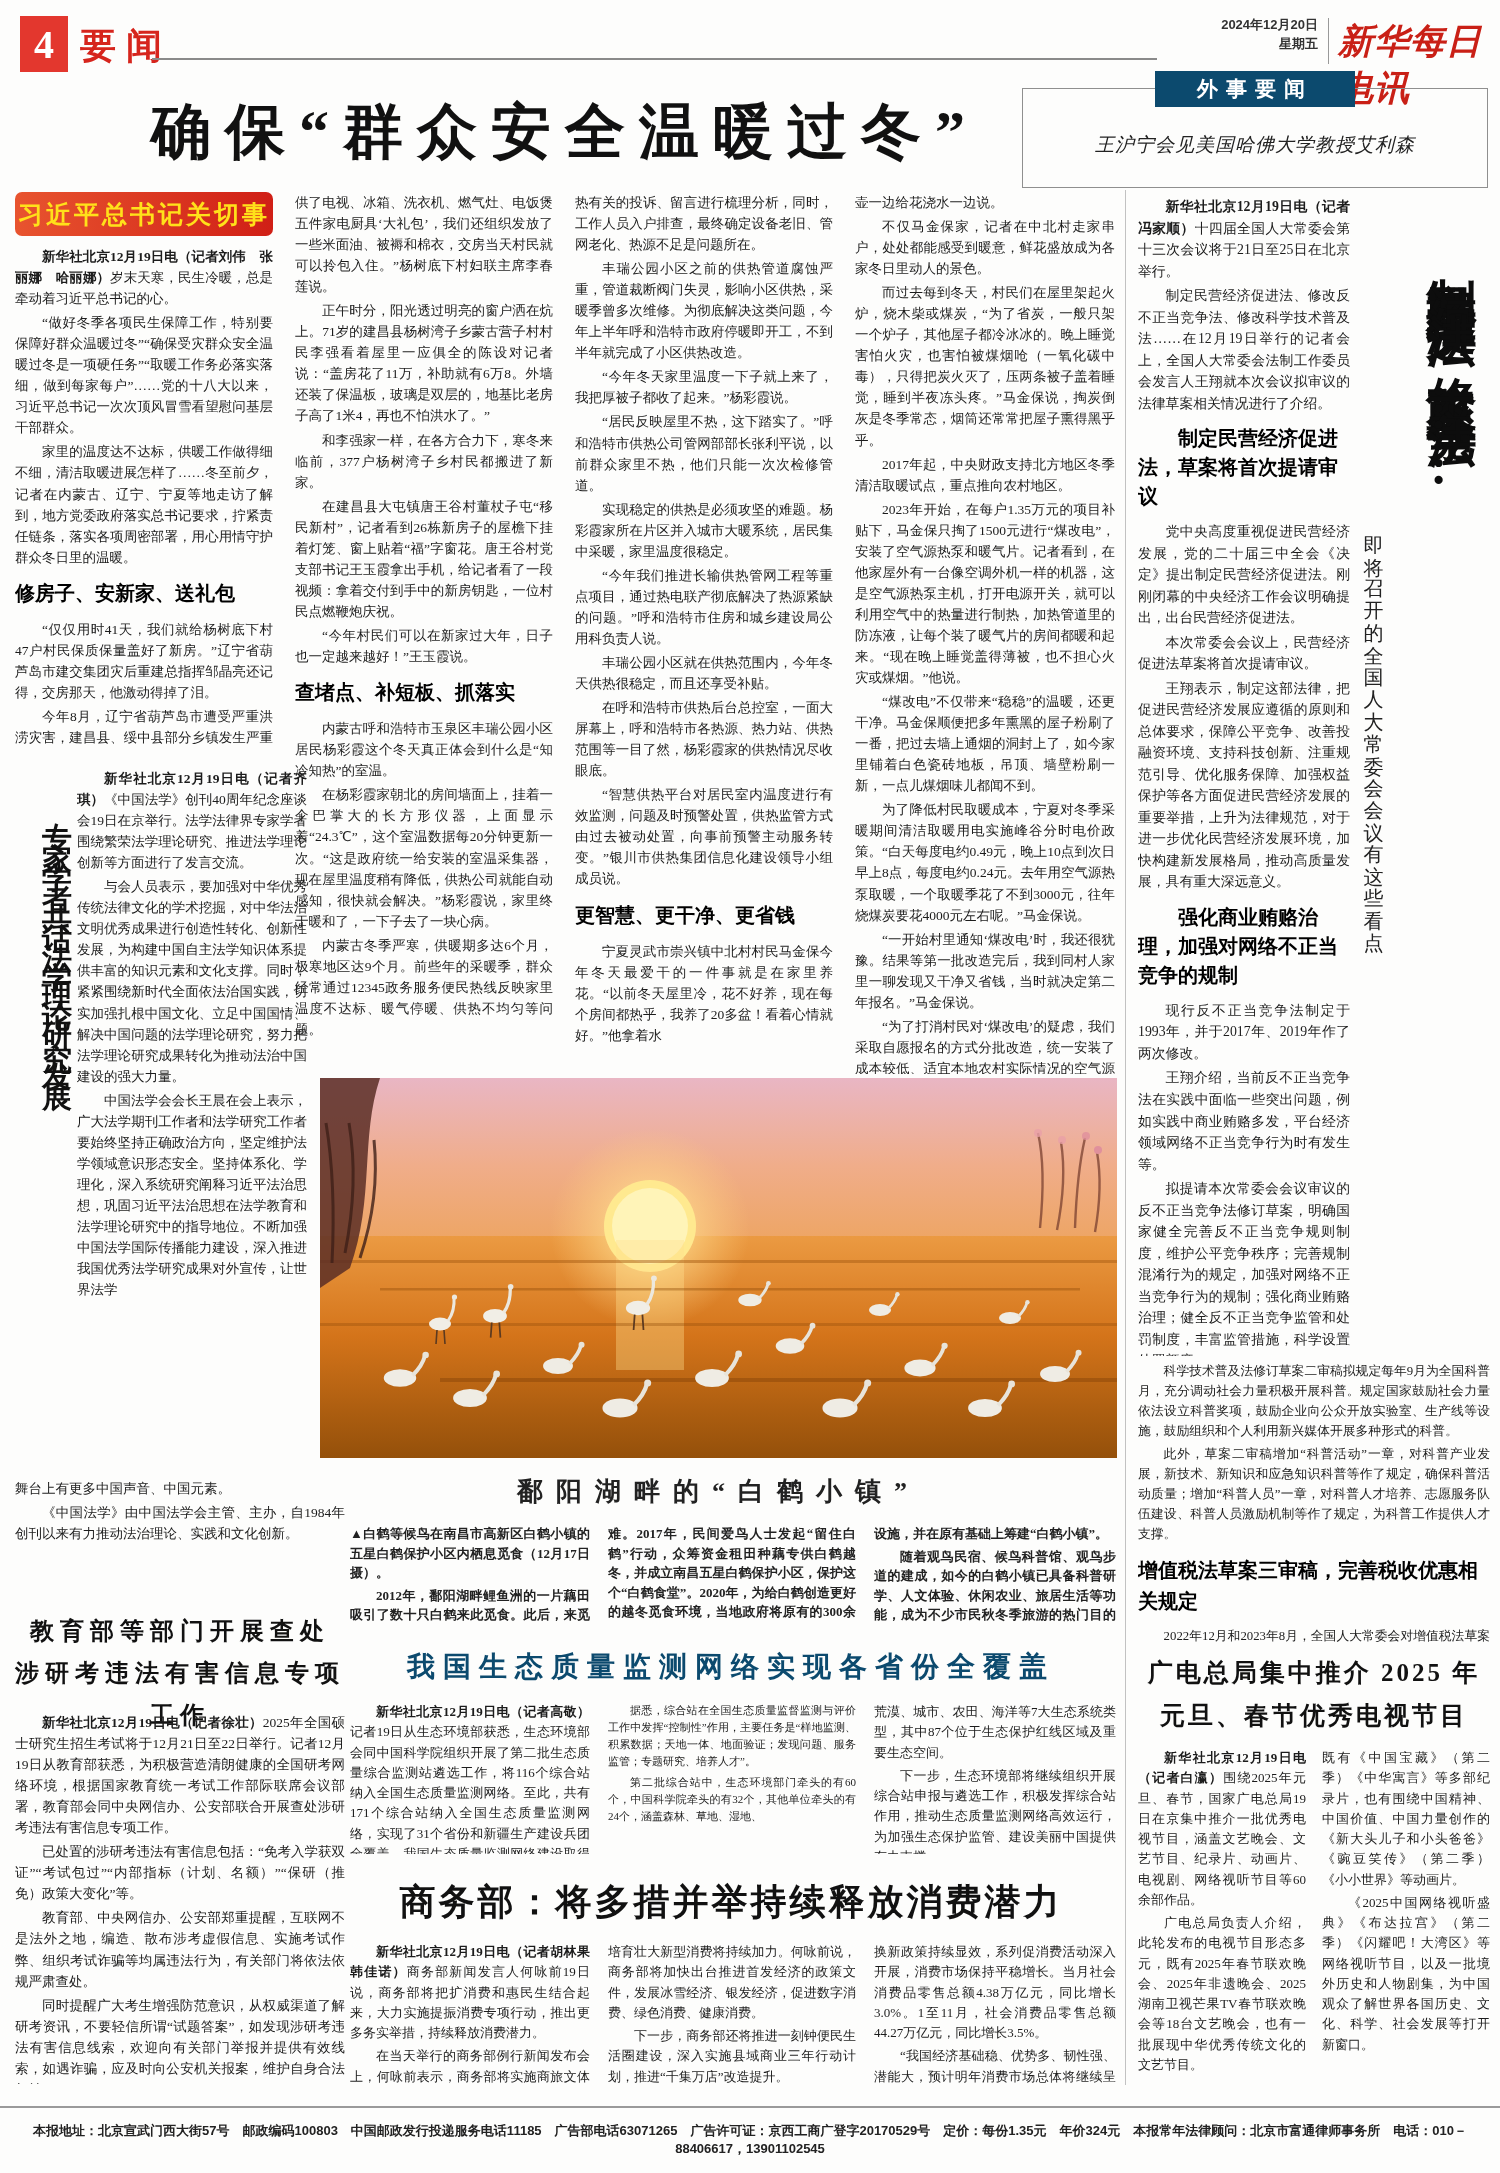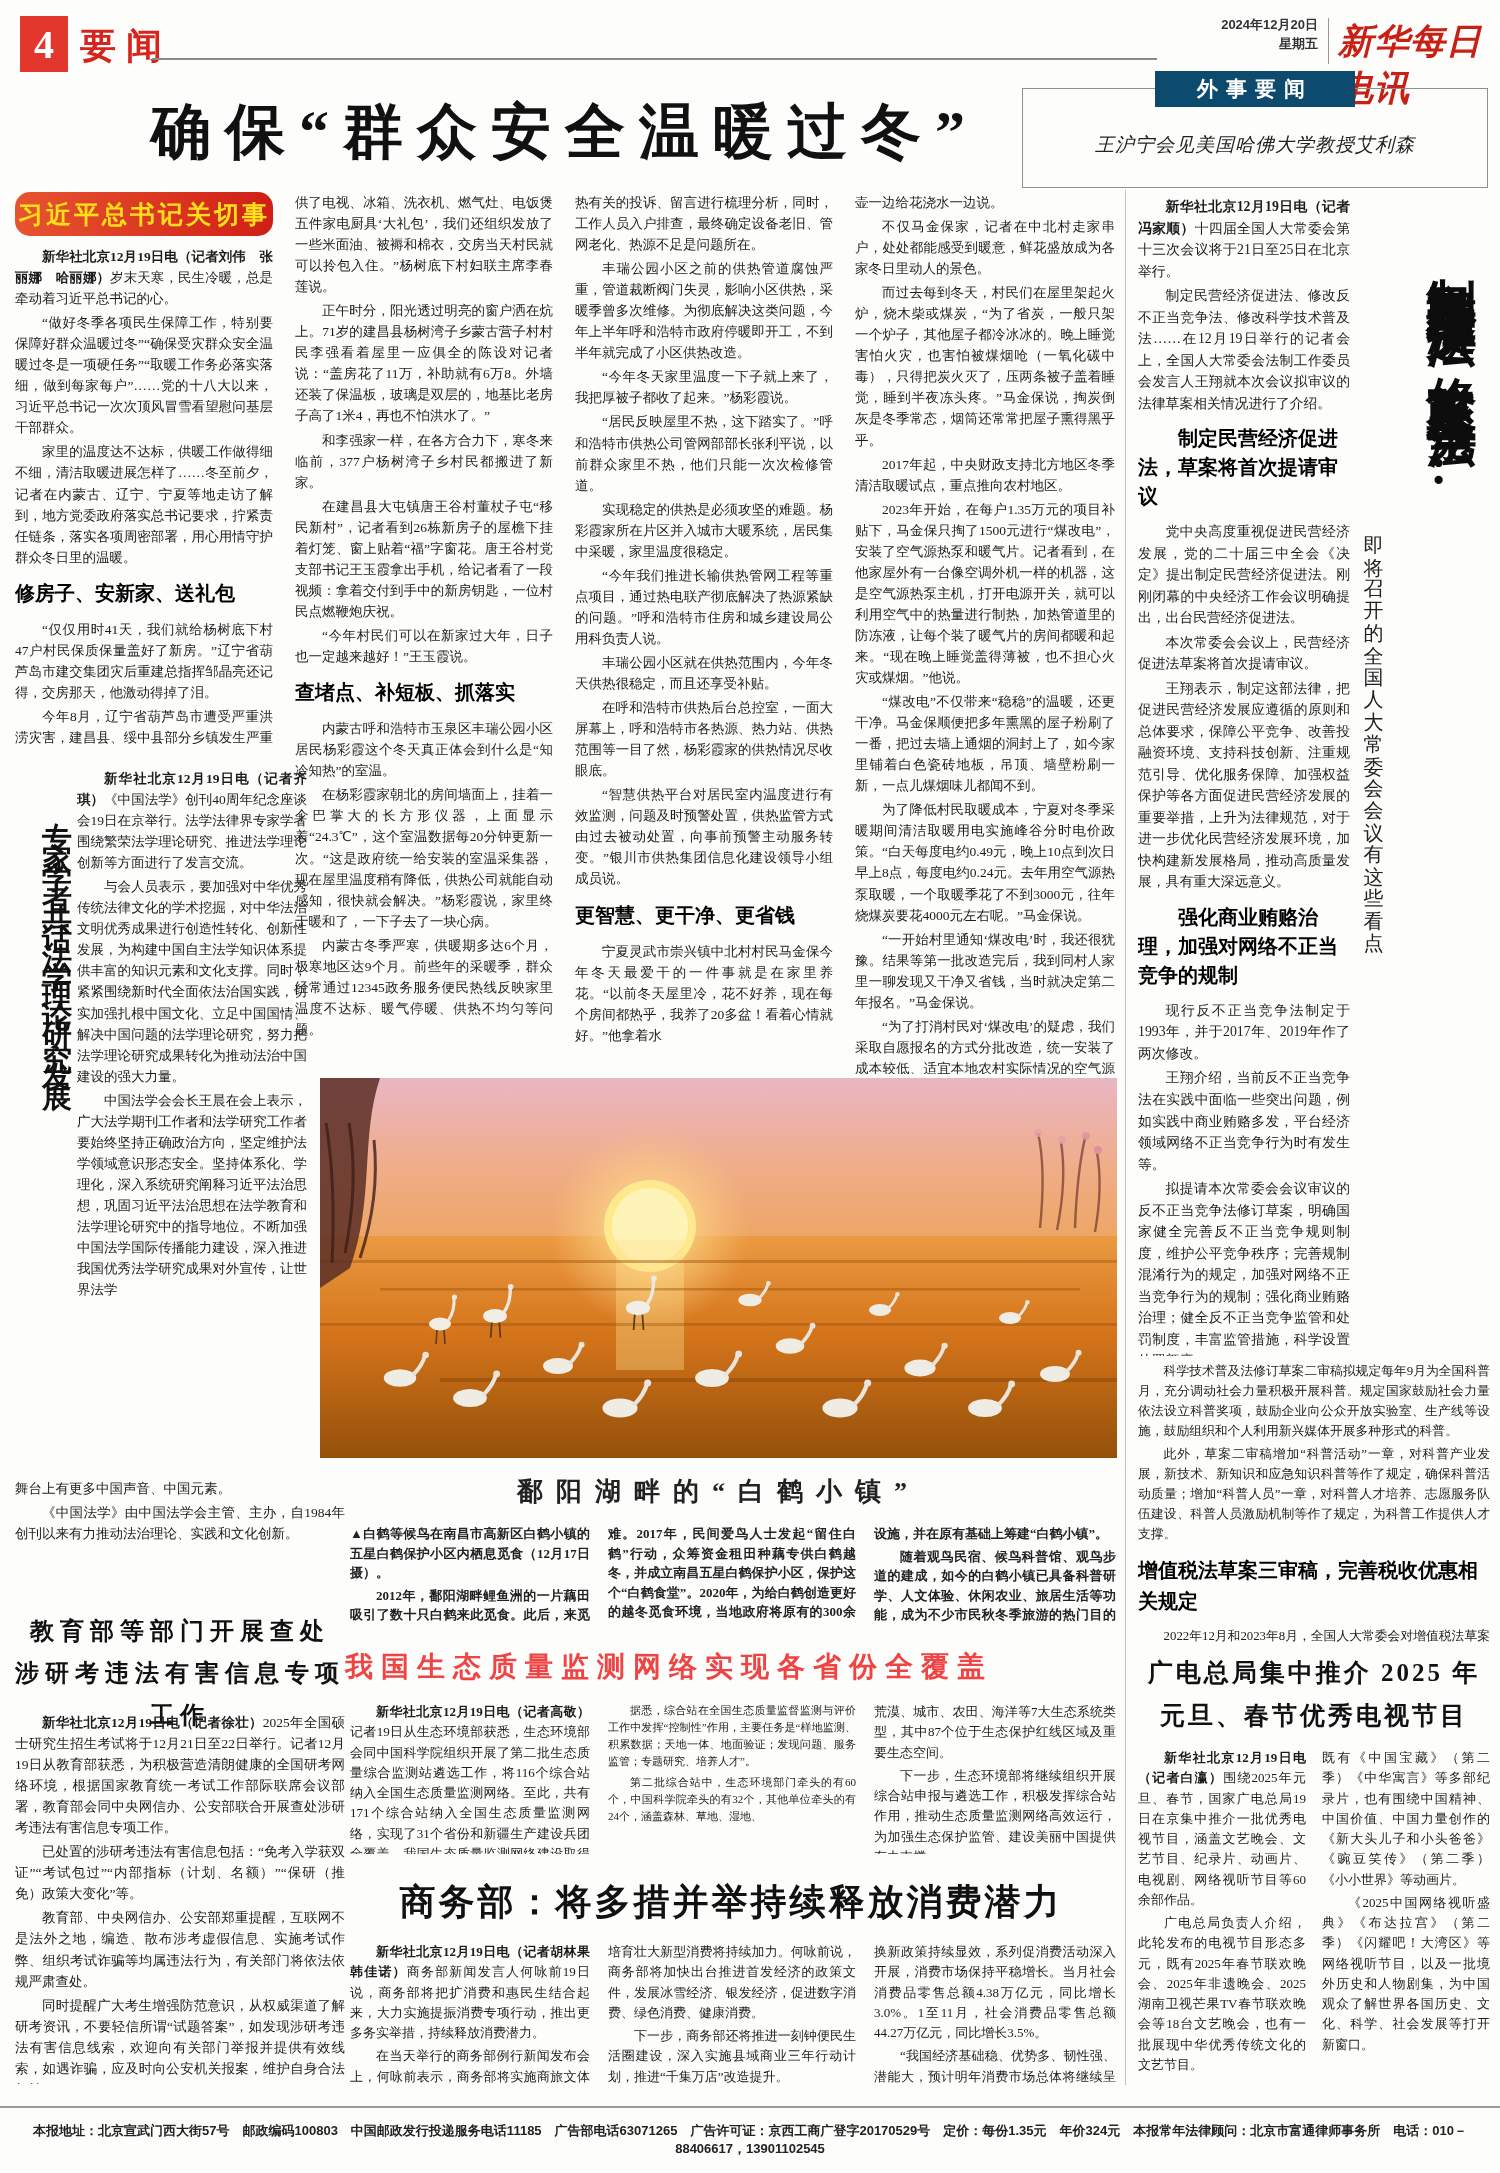--- a/index.html
+++ b/index.html
@@ -24,21 +24,21 @@
   
   #foreign-box{left:1022px;top:88px;width:464px;height:98px;border:1px solid #8f8f8f;}
   #foreign-tab{left:1155px;top:71px;width:200px;height:36px;background:#0c4a6e;color:#fff;
                font-family:"Liberation Sans",sans-serif;font-weight:bold;font-size:21px;
                letter-spacing:8px;display:flex;align-items:center;justify-content:center;}
   #foreign-item{left:1040px;top:132px;width:430px;text-align:center;font-style:italic;
                 font-size:19px;color:#222;letter-spacing:1px;}
   
   .kicker-banner{width:100%;height:44px;background:linear-gradient(90deg,#e8542f,#d01f16);
                  color:#ffe11a;font-weight:bold;font-size:25px;letter-spacing:3px;
-                 display:flex;align-items:center;justify-content:center;border-radius:15px;
+                 display:flex;align-items:center;justify-content:center;border-radius:7px;
                  margin-bottom:10px;font-family:"Liberation Sans",sans-serif;}
   
   .bodycol{font-size:13.5px;line-height:1.56;text-align:justify;overflow:hidden;}
   .bodycol p{margin:0 0 3px;text-indent:2em;}
   .bodycol p.cont{text-indent:0;}
   .bodycol h4.subhead{margin:10px 0;font-family:"Liberation Sans",sans-serif;font-size:20px;
                       text-align:left;font-weight:bold;color:#000;}
   .npc .subhead{text-align:left;text-indent:2em;font-size:18px;line-height:1.45;margin:9px 0;}
   .npc-wide .subhead{text-align:center;text-indent:0;font-size:19px;margin:8px 0;}
   
@@ -59,22 +59,22 @@
   
   #photo{left:320px;top:1078px;width:797px;height:380px;overflow:hidden;}
   #photo svg{display:block;width:100%;height:100%;}
   #photo-title{left:320px;top:1474px;width:797px;text-align:center;font-size:26px;letter-spacing:13px;
                color:#222;font-weight:600;}
   .cap{font-size:13px;line-height:1.5;font-weight:600;color:#222;}
   #cap1{left:350px;top:1524px;width:240px;height:100px;}
   #cap2{left:608px;top:1524px;width:248px;height:100px;}
   #cap3{left:874px;top:1524px;width:242px;height:100px;}
   
-  #eco-headline{left:345px;top:1648px;width:772px;text-align:left;font-size:28px;font-weight:bold;
-                letter-spacing:8px;color:#ef4444;}
+  #eco-headline{left:345px;top:1648px;width:772px;text-align:center;font-size:28px;font-weight:bold;
+                letter-spacing:8px;color:#0c4a6e;}
   #eco1{left:350px;top:1702px;width:240px;height:152px;font-size:13px;}
   #eco2{left:608px;top:1702px;width:248px;height:152px;font-size:11px;}
   #eco3{left:874px;top:1702px;width:242px;height:152px;font-size:13px;}
   
   #comm-headline{left:345px;top:1878px;width:772px;text-align:center;font-size:36px;font-weight:bold;
                  letter-spacing:3px;color:#111;}
   #comm1{left:350px;top:1942px;width:240px;height:146px;font-size:13px;}
   #comm2{left:608px;top:1942px;width:248px;height:146px;font-size:13px;}
   #comm3{left:874px;top:1942px;width:242px;height:146px;font-size:13px;}
   

